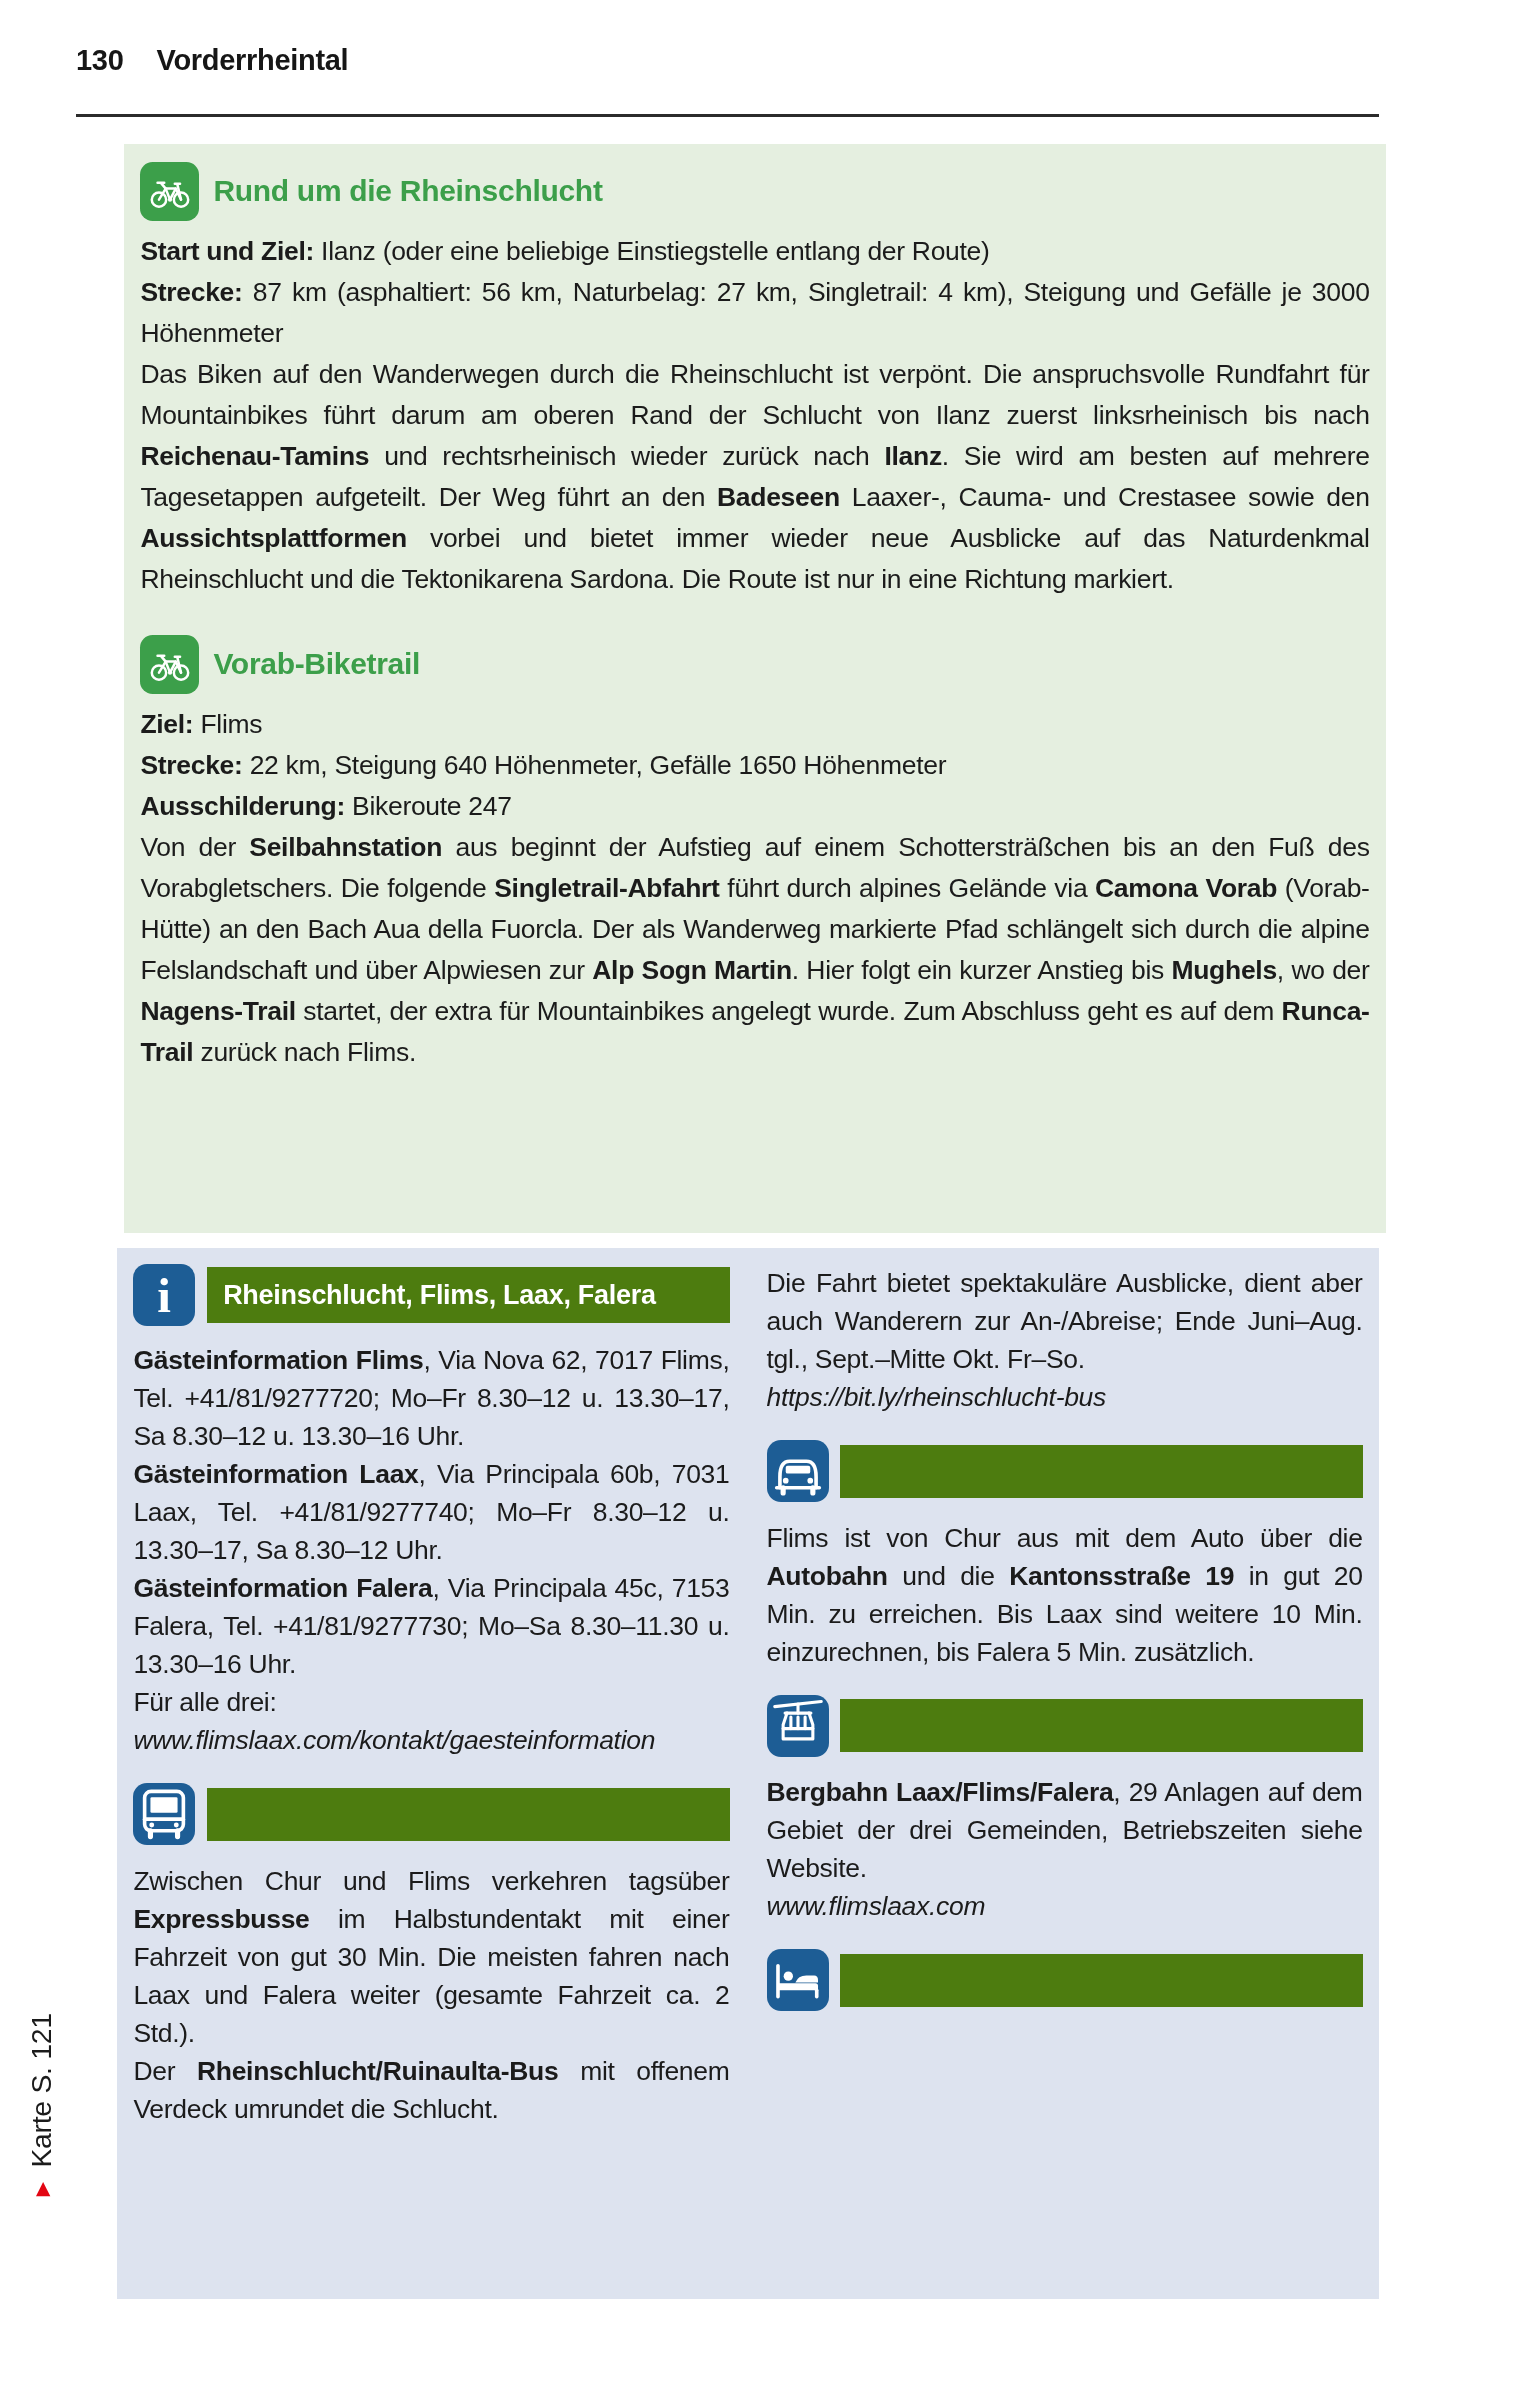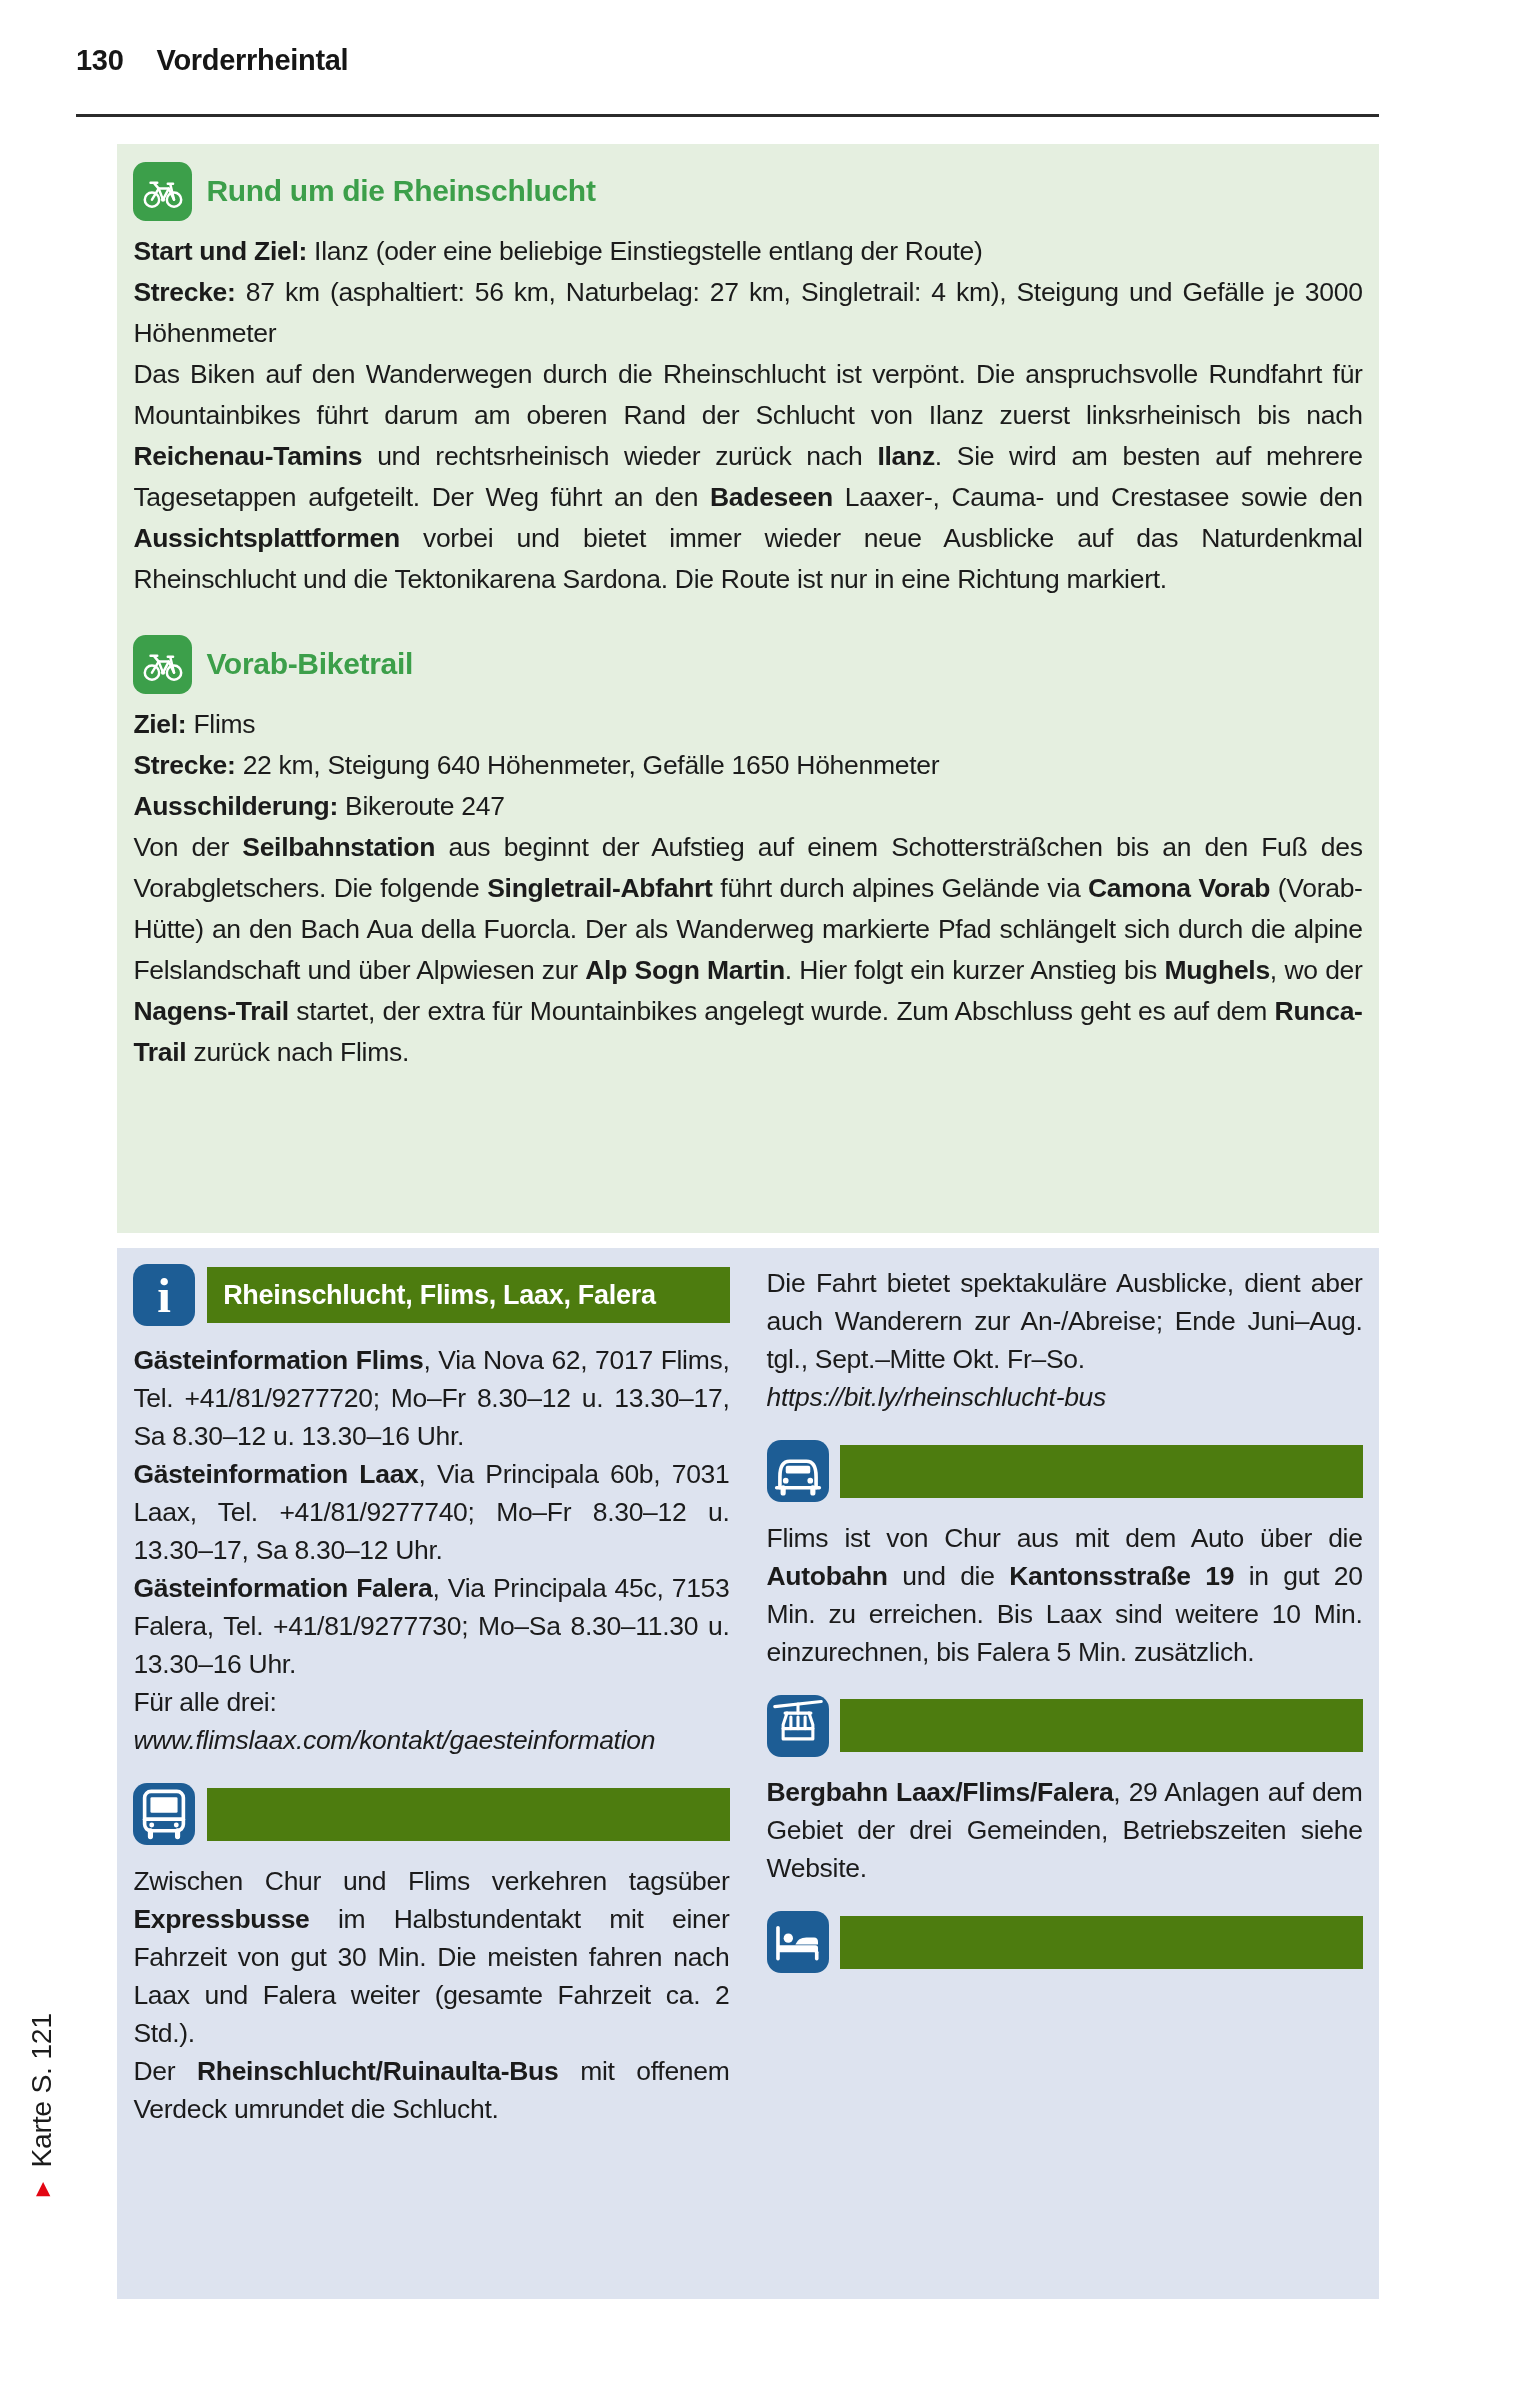--- a/index.html
+++ b/index.html
@@ -10,21 +10,21 @@
   }
   .page-header{
     position:absolute;left:76px;top:44px;display:flex;align-items:baseline;gap:33px;
     font-size:29px;font-weight:bold;letter-spacing:-0.3px;color:#161616;
   }
   .header-rule{
     position:absolute;left:76px;top:114px;width:1303px;height:2.5px;background:#2b2b2b;
   }
   
   .green-box{
-    position:absolute;left:117px;top:144px;width:1262px;height:1089px;box-sizing:border-box;
+    position:absolute;left:124px;top:144px;width:1262px;height:1089px;box-sizing:border-box;
     background:#e5efe0;padding:17.7px 16.4px;overflow:hidden;
   }
   .route-head{display:flex;align-items:center;gap:14px;margin-bottom:10px;}
   .route-head h2{
     margin:0;font-size:30px;font-weight:bold;color:#3c9f4a;letter-spacing:-0.3px;
   }
   .chip{
     display:inline-flex;align-items:center;justify-content:center;flex:none;border-radius:12.6px;
   }
   .chip.green{width:59px;height:59px;background:#3c9f4a;}
@@ -177,20 +177,21 @@
           <path d="M24 7 V14"></path>
           <path d="M14 14 h20"></path>
           <path d="M15.5 14 l-3 9 v11 h23 v-11 l-3 -9"></path>
           <path d="M12.5 26 h23"></path>
           <path d="M18.5 17 v9 M24 17 v9 M29.5 17 v9"></path>
         </svg>
       </span>
       <div class="bar"></div>
     </div>
     <p><b>Bergbahn Laax/Flims/Falera</b><span>, 29 Anlagen auf dem Gebiet der drei Gemeinden, Betriebszeiten siehe Website.</span></p>
+    <p class="url"><i>www.flimslaax.com</i></p>
 
     <div class="bar-row">
       <span class="chip blue">
         <svg width="62" height="62" viewBox="0 0 48 48" fill="none" stroke="#ffffff" stroke-width="2.8" stroke-linecap="round" stroke-linejoin="round">
           <path d="M8.5 13 V37"></path>
           <circle cx="16.5" cy="21" r="3.6" fill="#ffffff" stroke="none"></circle>
           <path d="M22 26 q2 -5.5 8.5 -5.5 h6 q3 0 3 3.5 V26 Z" fill="#ffffff" stroke="none"></path>
           <path d="M8.5 26.5 h29 q2 0 2 2 V32 H8.5 Z" fill="#ffffff" stroke="none"></path>
           <path d="M38.5 32 v5"></path>
         </svg>

